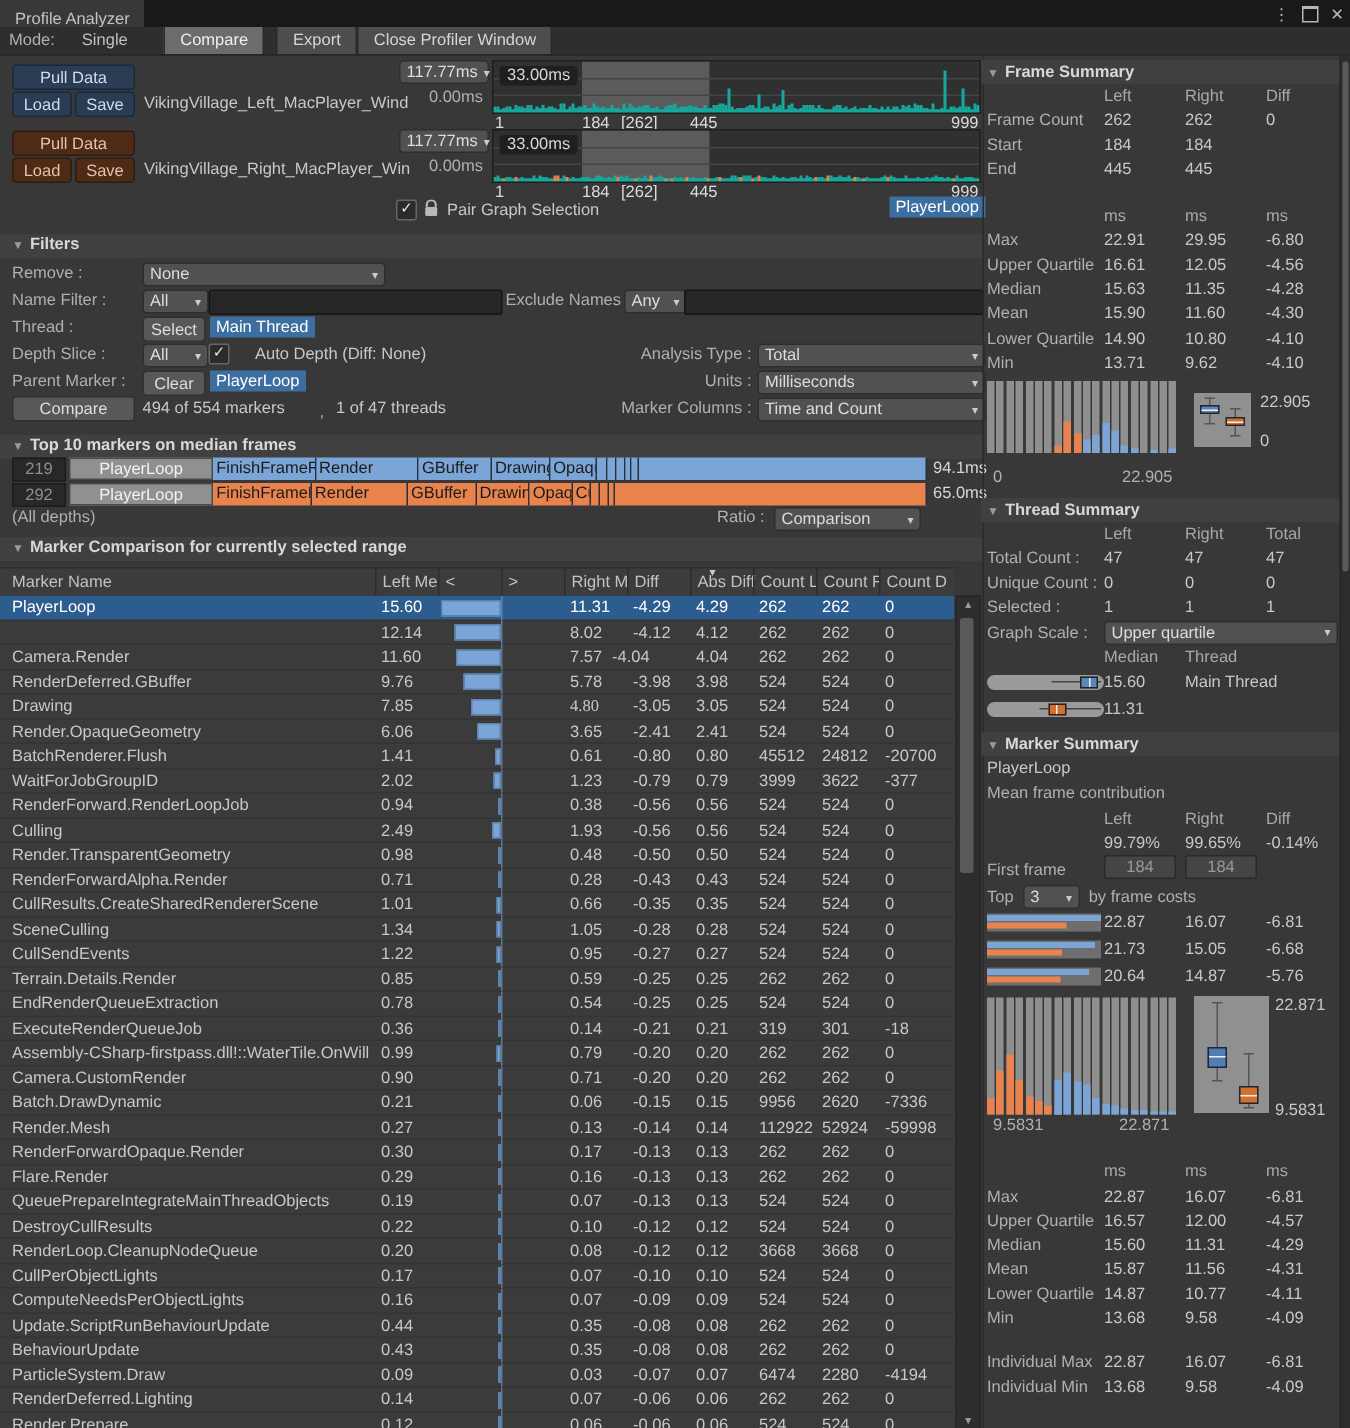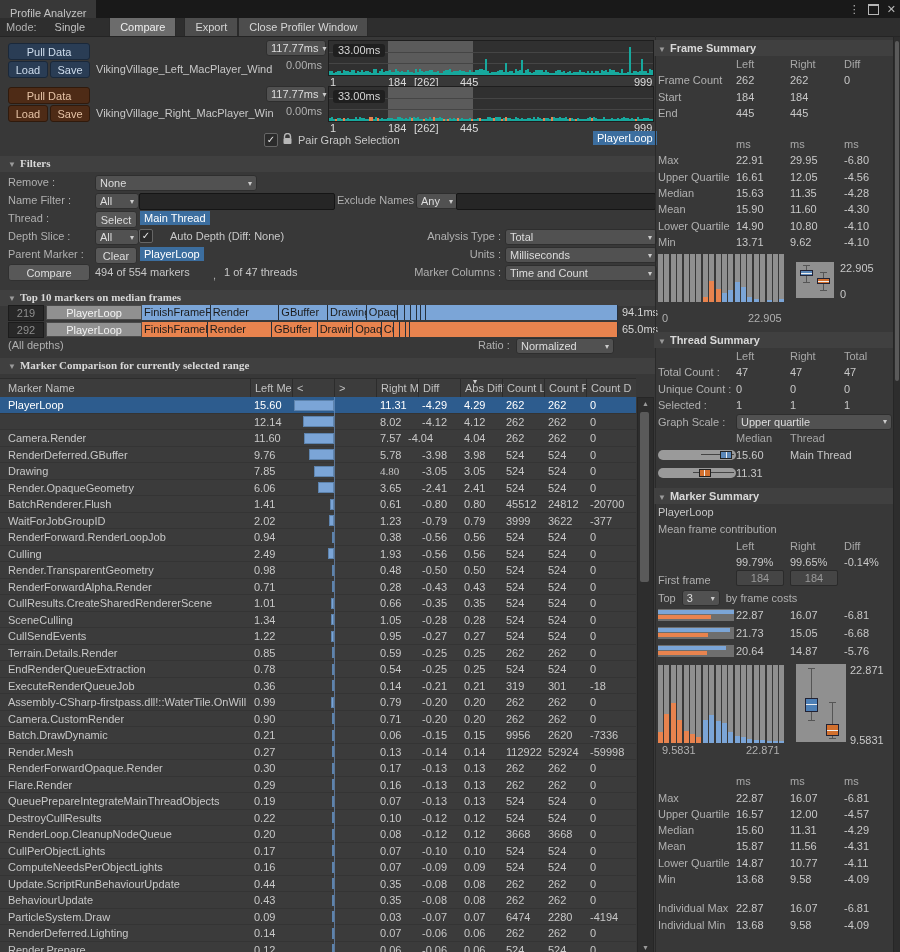--- a/index.html
+++ b/index.html
@@ -1,21 +1,21 @@
 <!DOCTYPE html>
 <html><head>
 <meta charset="utf-8">
 <style>
   html,body{margin:0;padding:0;background:#222;}
   #root{position:relative;width:900px;height:952px;background:#383838;overflow:hidden;
     font-family:"Liberation Sans","DejaVu Sans",sans-serif;font-size:11px;color:#c8c8c8;}
   .abs{position:absolute;}
   .lbl{color:#b0b0b0;}
   .val{color:#c8c8c8;}
-  .bold{font-weight:bold;color:#d8d8d8;font-family:Liberation Serif, serif;}
+  .bold{font-weight:bold;color:#d8d8d8;}
   .tri{color:#9a9a9a;font-size:8px;margin-right:4px;}
   
   .titlebar{position:absolute;left:0;top:0;width:900px;height:18px;background:#191919;}
   .wintab{position:absolute;left:0;top:0;height:18px;padding:4px 10px;background:#383838;
     color:#c2c2c2;line-height:18px;}
   .winicons{position:absolute;right:4px;top:0;height:18px;display:flex;gap:8px;align-items:center;color:#b6b6b6;}
   .winicons span{cursor:default;}
   
   .toolbar{position:absolute;left:0;top:18px;width:900px;height:18px;background:#2e2e2e;border-bottom:1px solid #242424;display:flex;align-items:center;}
   .tbtn{height:18px;line-height:18px;padding:0 10px;background:#4d4d4d;color:#d6d6d6;border-right:1px solid #2a2a2a;border-left:1px solid #2a2a2a;}
@@ -566,21 +566,21 @@
         <div class="seg" style="width: 1%; background: rgb(232, 131, 78);"></div>
         <div class="seg" style="width: 1%; background: rgb(232, 131, 78);"></div>
         <div class="seg" style="width: 0.8%; background: rgb(232, 131, 78);"></div>
         <div class="seg" style="width: 36.3%; background: rgb(232, 131, 78);"></div>
       </div>
       <div style="position: absolute; left: 622px; top: 323px; color: rgb(214, 214, 214);">65.0ms</div>
     </div>
   <span class="abs lbl" style="left:8px;top:339px">(All depths)</span>
   <span class="abs lbl" style="left:478px;top:339px">Ratio :</span>
   <span class="dd abs" style="left:516px;top:338px;width:88px">
-      <span>Normalized</span>
+      <span>Comparison</span>
       <span class="dda">▾</span>
     </span>
 
   <div class="band" style="top:358px"></div>
   <span class="abs bold" style="left:8px;top:359px"><span class="tri">▼</span><span>Marker Comparison for currently selected range</span></span>
   <div class="thead" style="top:378px" id="cmp-head">
       <div class="thcell" style="left: 0px; width: 250px; border-left: none; padding-left: 8px;">Marker Name</div>
       <div class="thcell" style="left: 250px; width: 42px;">Left Me</div>
       <div class="thcell" style="left: 292px; width: 42px;">&lt;</div>
       <div class="thcell" style="left: 334px; width: 42px;">&gt;</div>

